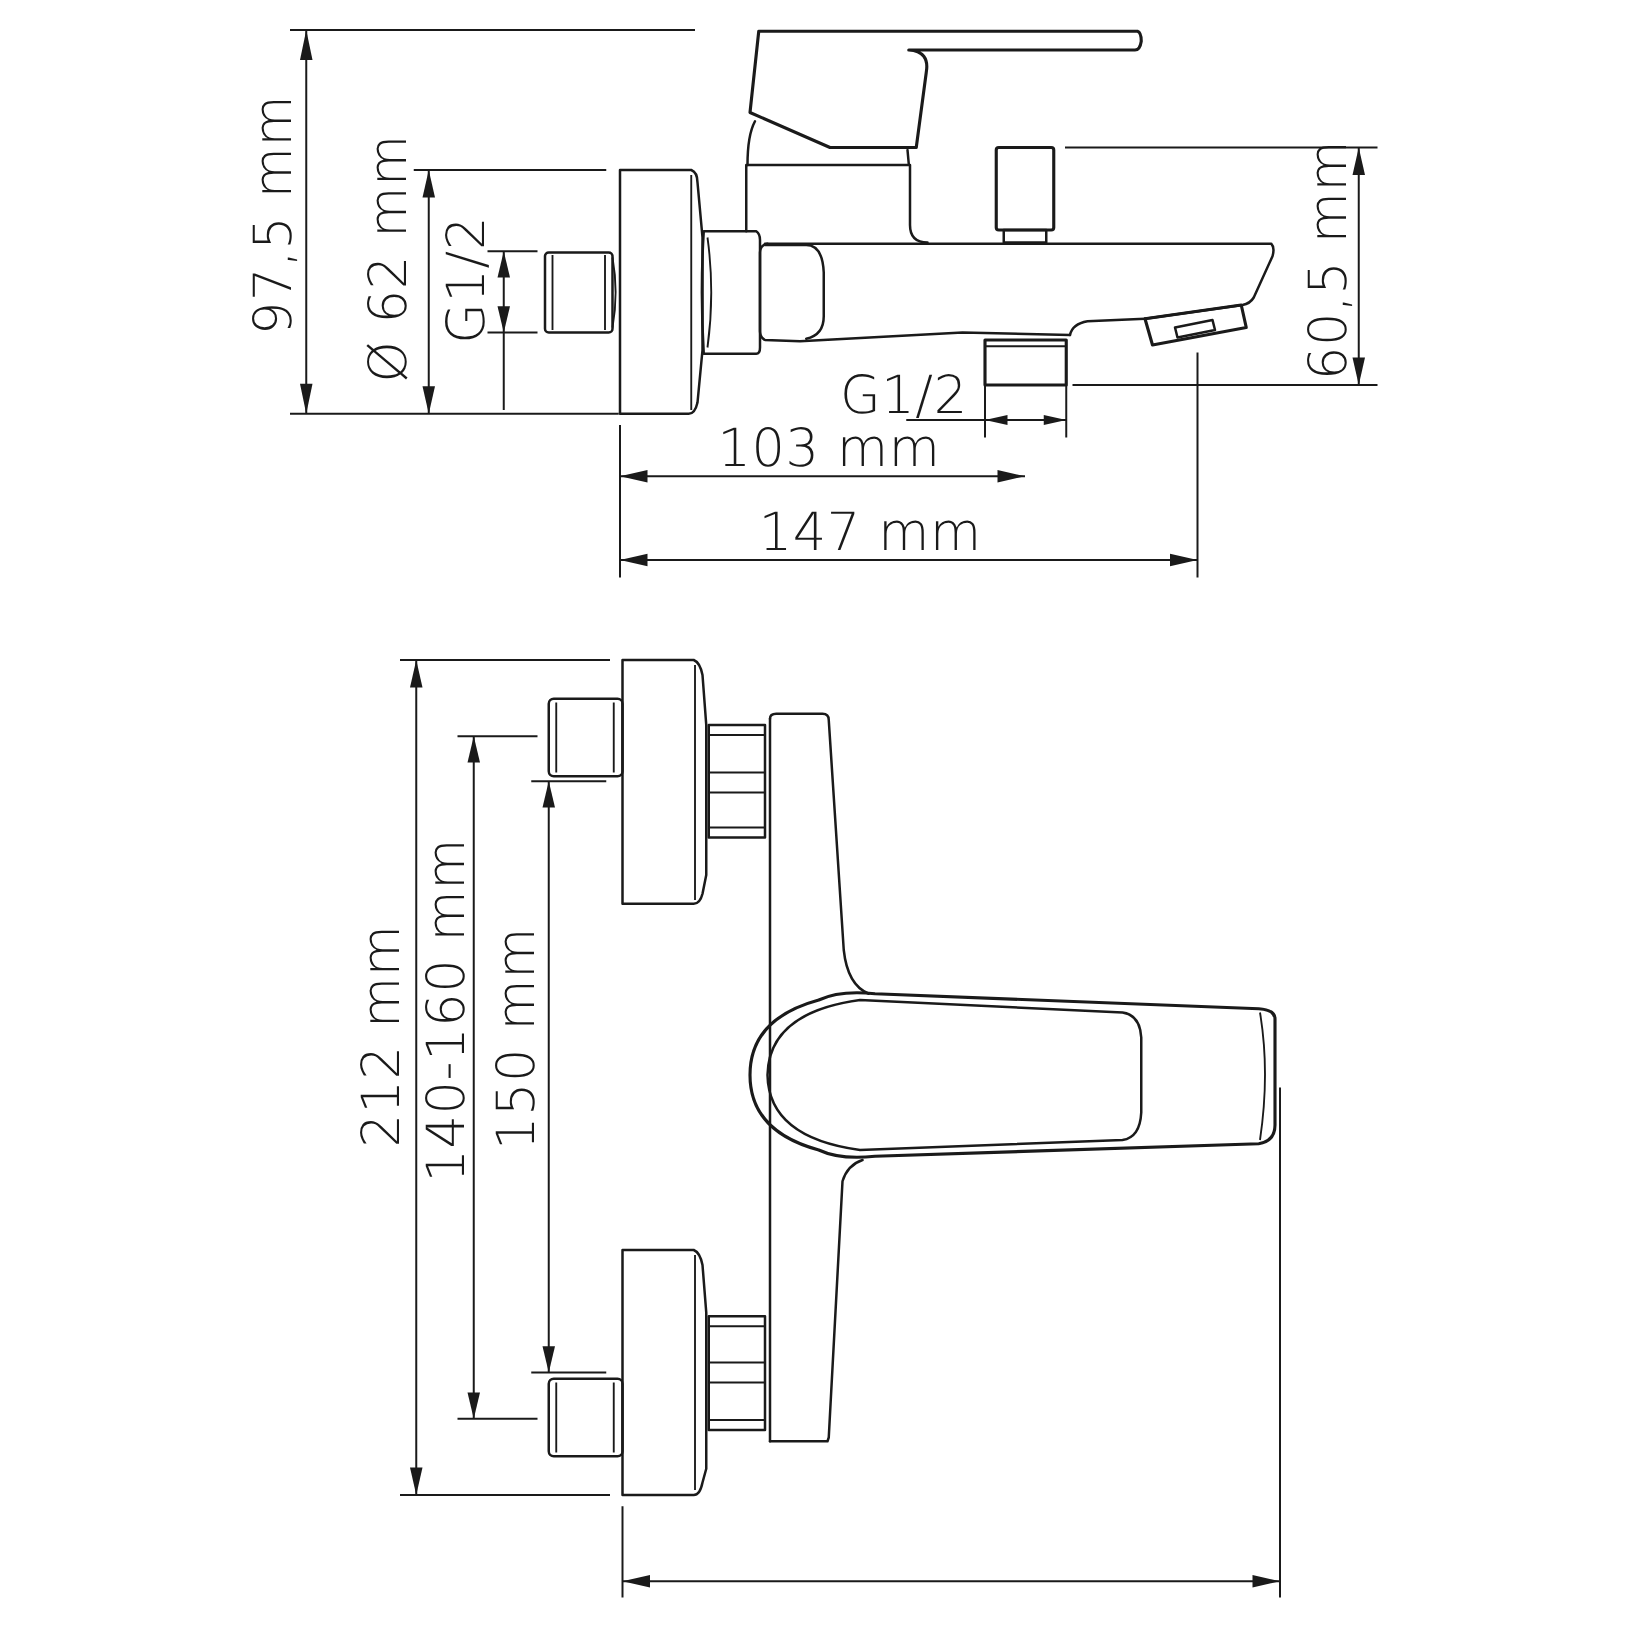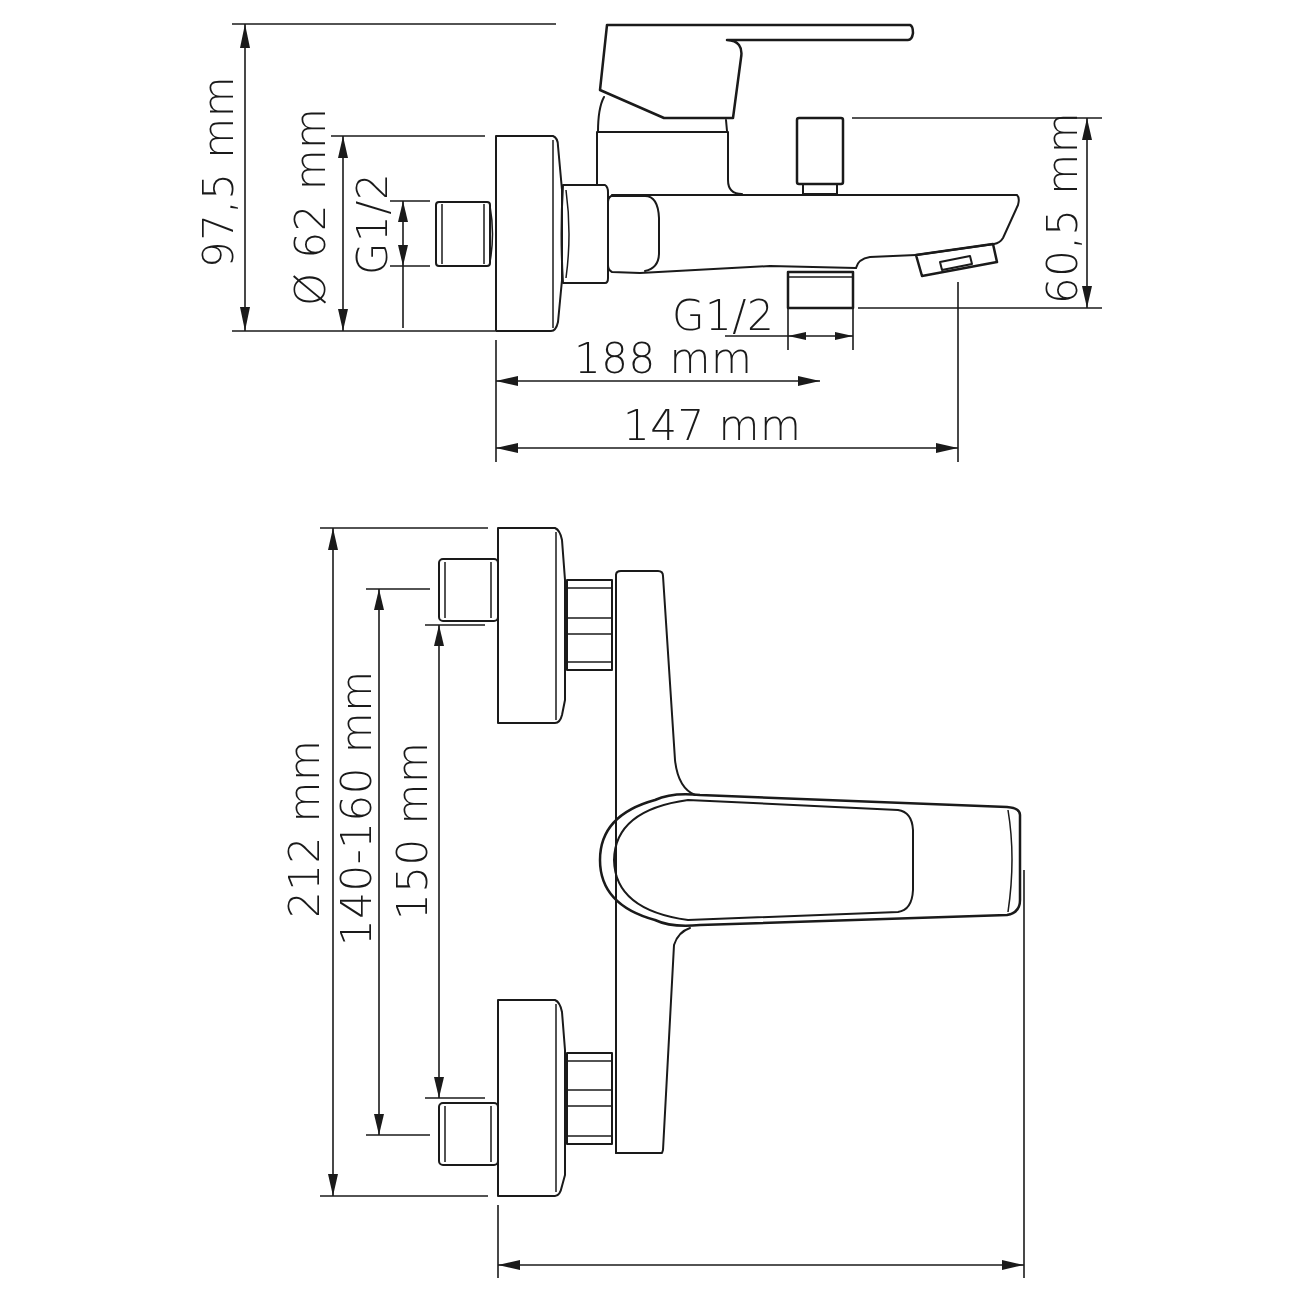--- a/index.html
+++ b/index.html
@@ -196,21 +196,21 @@
       </g>
     </g>
   </svg>
 
   <div class="lbl lbl-v" style="left:198px; top:268px;">97,5 mm</div>
   <div class="lbl lbl-v" style="left:290px; top:306px;">Ø 62 mm</div>
   <div class="lbl lbl-v" style="left:352px; top:275px;">G1/2</div>
   <div class="lbl lbl-v" style="left:1042px; top:304px;">60,5 mm</div>
 
   <div class="lbl lbl-h" style="left:672px; top:295px;">G1/2</div>
-  <div class="lbl lbl-h" style="left:574px; top:338px;">188 mm</div>
-  <div class="lbl lbl-h" style="left:623px; top:405px;text-align:right;">147 mm</div>
+  <div class="lbl lbl-h" style="left:574px; top:338px;">103 mm</div>
+  <div class="lbl lbl-h" style="left:607px; top:405px;text-align:right;">147 mm</div>
 
   <div class="lbl lbl-v" style="left:284px; top:918px;">212 mm</div>
   <div class="lbl lbl-v" style="left:336px; top:946px;">140-160 mm</div>
   <div class="lbl lbl-v" style="left:392px; top:920px;">150 mm</div>
 
 
 </div>
 
 </body></html>

